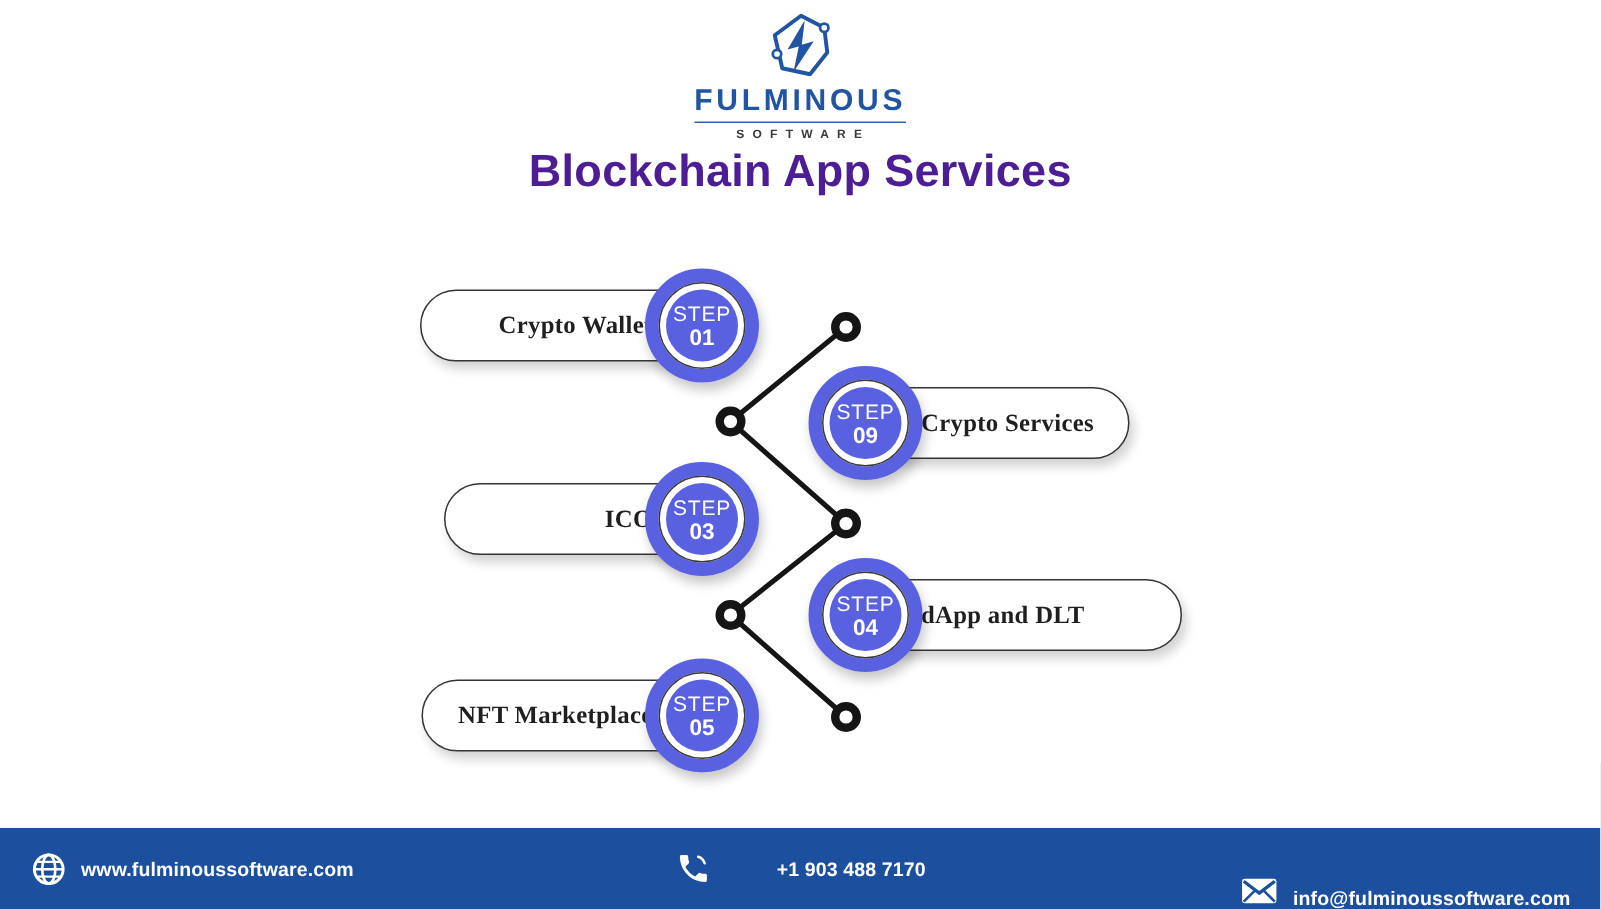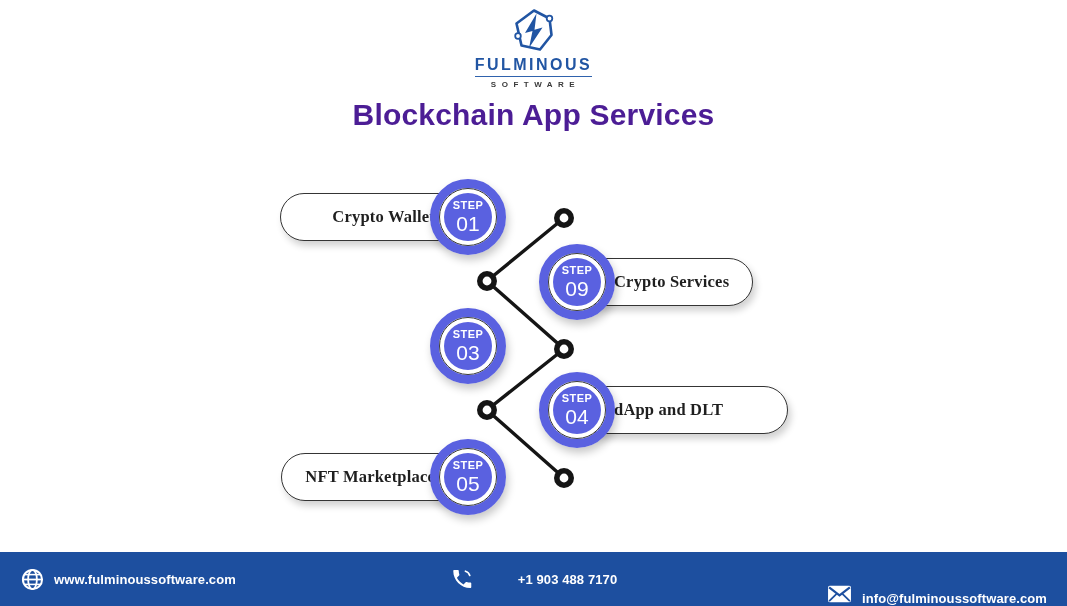--- a/index.html
+++ b/index.html
@@ -7,21 +7,21 @@
   .canvas {
     position:relative; width:1067px; height:606px; margin:0 auto;
     background:#ffffff; overflow:hidden;
     font-family:"Liberation Sans", sans-serif;
   }
 
   
   .logo { position:absolute; top:8px; left:50%; transform:translateX(-50%); width:150px; text-align:center; }
   .logo-icon { display:block; margin:0 auto 2px auto; }
   .logo-name {
-    font-size:16px; font-weight:700; letter-spacing:2.5px; color:#2155a3;
+    font-size:20px; font-weight:700; letter-spacing:2.5px; color:#2155a3;
     border-bottom:1.5px solid #2f62ad; display:inline-block; padding-bottom:2px;
   }
   .logo-sub { font-size:8px; font-weight:700; letter-spacing:5.5px; color:#3a3a3a; margin-top:3px; padding-left:4px; }
 
   .page-title {
     position:absolute; top:98px; left:0; width:100%; text-align:center;
     font-size:30px; font-weight:700; color:#4c1d95; letter-spacing:0.2px;
   }
 
   
@@ -45,22 +45,22 @@
   .badge .bulge {
     position:absolute; left:9px; top:9px; width:58px; height:58px;
     background:#ffffff; border:1.6px solid #3a3a3a; border-radius:50%; z-index:2;
   }
   .badge .inner {
     position:absolute; left:14px; top:14px; width:48px; height:48px;
     background:#5a61e0; border-radius:50%; z-index:3;
     display:flex; flex-direction:column; align-items:center; justify-content:center;
     color:#ffffff; line-height:1;
   }
-  .badge .step-word { font-size:11px; font-weight:700; letter-spacing:0.5px; margin-bottom:2px; }
-  .badge .step-number { font-size:21px; font-weight:400; }
+  .badge .step-word { font-size:14px; font-weight:400; letter-spacing:0.5px; margin-bottom:2px; }
+  .badge .step-number { font-size:15px; font-weight:700; }
 
   
   .pill-1 { left:280px; top:193px; width:188px; }
   .pill-2 { left:577px; top:258px; width:176px; }
   .pill-3 { left:296px; top:322px; width:172px; }
   .pill-4 { left:577px; top:386px; width:211px; }
   .pill-5 { left:281px; top:453px; width:187px; }
   .badge-1 { left:430px; top:179px; }
   .badge-2 { left:539px; top:244px; }
   .badge-3 { left:430px; top:308px; }
@@ -124,20 +124,23 @@
   </div>
   <div class="badge badge-2">
     <div class="ring"></div>
     <div class="bulge"></div>
     <div class="inner">
       <span class="step-word">STEP</span>
       <span class="step-number">09</span>
     </div>
   </div>
 
+  <div class="pill side-left pill-3">
+    <span class="step-label">ICO</span>
+  </div>
   <div class="badge badge-3">
     <div class="ring"></div>
     <div class="bulge"></div>
     <div class="inner">
       <span class="step-word">STEP</span>
       <span class="step-number">03</span>
     </div>
   </div>
 
   <div class="pill side-right pill-4">

